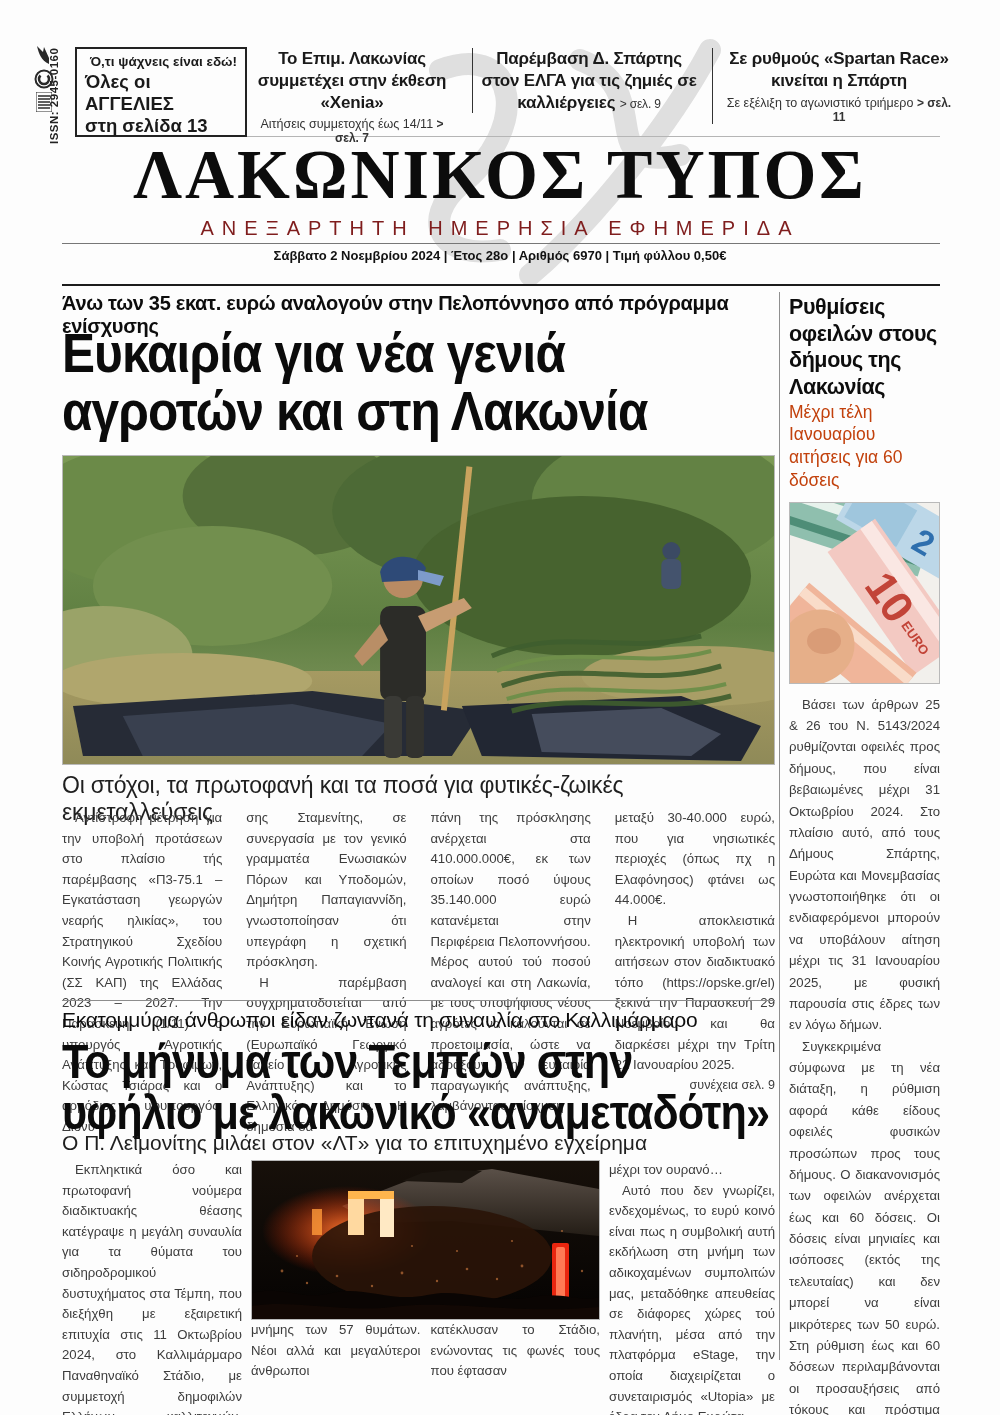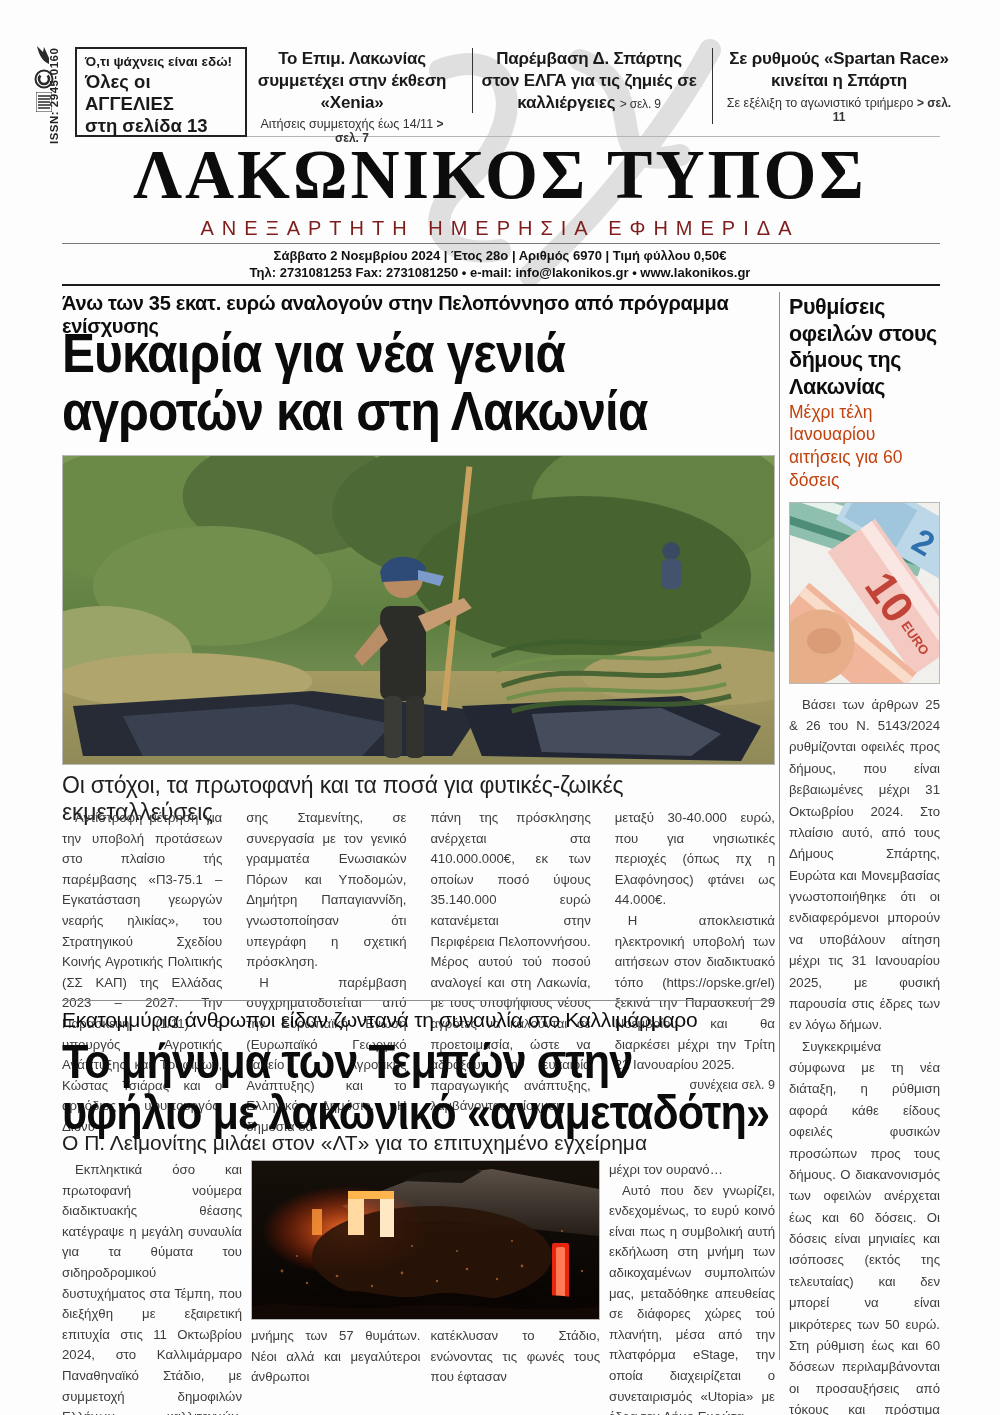--- a/index.html
+++ b/index.html
@@ -8,21 +8,21 @@
   .abs{position:absolute;}
   
   #watermark{left:380px;top:35px;z-index:0;opacity:.85;}
   
   #leftmeta{left:24px;top:46px;width:40px;height:120px;z-index:2;}
   .vicon{display:block;margin:0 auto 5px auto;transform:rotate(-90deg);}
   #issn{left:48px;top:44px;height:100px;writing-mode:vertical-rl;transform:rotate(180deg);
         font-size:11.5px;font-weight:bold;letter-spacing:.5px;color:#222;}
   
   #adbox{left:75px;top:47px;width:152px;height:76px;border:2px solid #222;padding:5px 8px;z-index:2;background:transparent;}
-  #adbox .l1{font-size:13.5px;font-weight:600;}
+  #adbox .l1{font-size:13.5px;font-weight:600;text-align:right;}
   #adbox .l2{font-size:18.5px;font-weight:bold;margin-top:2px;}
   #adbox .l3{font-size:18.5px;font-weight:bold;}
   .teaser{z-index:2;text-align:center;}
   #teaser1{left:248px;top:48px;width:208px;}
   #teaser2{left:472px;top:48px;width:218px;border-left:1.5px solid #333;padding-left:7px;}
   #teaser3{left:712px;top:48px;width:228px;border-left:1.5px solid #333;padding-left:12px;}
   .teaser .tt{font-size:17px;font-weight:bold;line-height:1.28;letter-spacing:-.2px;}
   .teaser .ts{font-size:12.5px;color:#333;margin-top:4px;}
   .teaser .pg{font-weight:bold;font-size:12px;}
   .pg-inline{font-size:12px;font-weight:normal;color:#333;}
@@ -52,21 +52,21 @@
   .cont{text-align:right;font-size:12.5px;color:#3c3c3c;padding-left:30px;}
   #rule-mid{position:absolute;top:708px;width:713px;height:1px;background:#8d8d8d;}
   #kicker2{position:absolute;top:716px;}
   #head2{position:absolute;top:745px;font-size:48px;}
   #subhead2{position:absolute;top:839px;font-size:21px;color:#1f1f1f;}
   #story2row{position:absolute;top:868px;width:713px;display:flex;gap:9px;}
   #s2left{width:180px;flex:none;}
   #s2mid{width:349px;flex:none;}
   #s2right{width:166px;flex:none;}
   #photo2{width:347px;height:158px;border:1px solid #b9b9b9;}
-  #caps{display:flex;gap:10px;margin-top:6px;}
+  #caps{display:flex;gap:10px;}
   .cap{flex:1 1 0;}
   
   #vdivider{left:779px;top:292px;width:1px;height:1068px;background:#8f8f8f;}
   #sidebar{left:789px;top:294px;width:151px;z-index:2;}
   #sb-head{font-size:21.5px;font-weight:bold;line-height:1.24;letter-spacing:-.4px;color:#0d0d0d;}
   #sb-sub{font-size:17.5px;line-height:1.3;color:#c2410c;}
   #photo-sb{width:149px;height:180px;border:1px solid #b9b9b9;margin-top:10px;}
   #sb-body{margin-top:10px;font-size:13.2px;line-height:1.62;}
   svg{display:block;}
 </style>
@@ -127,21 +127,20 @@
   </div>
 </div>
 <div id="rule-top" class="abs"></div>
 
 <div id="masthead" class="abs">
   <div id="mast-title">ΛΑΚΩΝΙΚΟΣ ΤΥΠΟΣ</div>
   <div id="mast-sub">ΑΝΕΞΑΡΤΗΤΗ ΗΜΕΡΗΣΙΑ ΕΦΗΜΕΡΙΔΑ</div>
 </div>
 <div id="rule-date" class="abs"></div>
 <div id="dateline" class="abs">Σάββατο 2 Νοεμβρίου 2024 | Έτος 28ο | Αριθμός 6970 | Τιμή φύλλου 0,50€</div>
-<div id="contact" class="abs">Τηλ: 2731081253 Fax: 2731081250 • e-mail: info@lakonikos.gr • www.lakonikos.gr</div>
 <div id="rule-thick" class="abs"></div>
 
 <div id="main" class="abs">
   <div class="kicker">Άνω των 35 εκατ. ευρώ αναλογούν στην Πελοπόννησο από πρόγραμμα ενίσχυσης</div>
   <div id="head1" class="bighead">Ευκαιρία για νέα γενιά αγροτών και στη Λακωνία</div>
 
   <svg id="photo1" viewBox="0 0 713 308" preserveAspectRatio="none">
     <defs>
       <linearGradient id="g-foliage" x1="0" y1="0" x2="0" y2="1">
         <stop offset="0" stop-color="#7c9a55"></stop>

